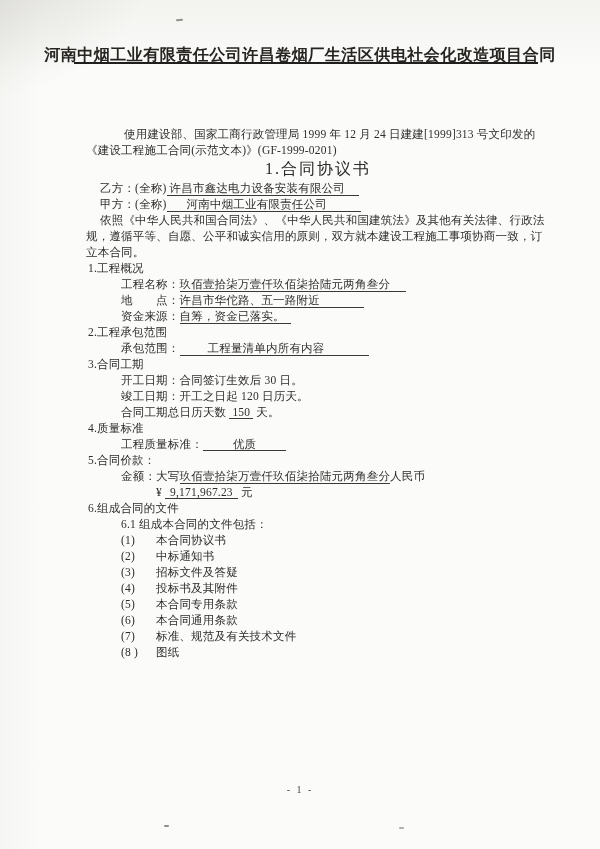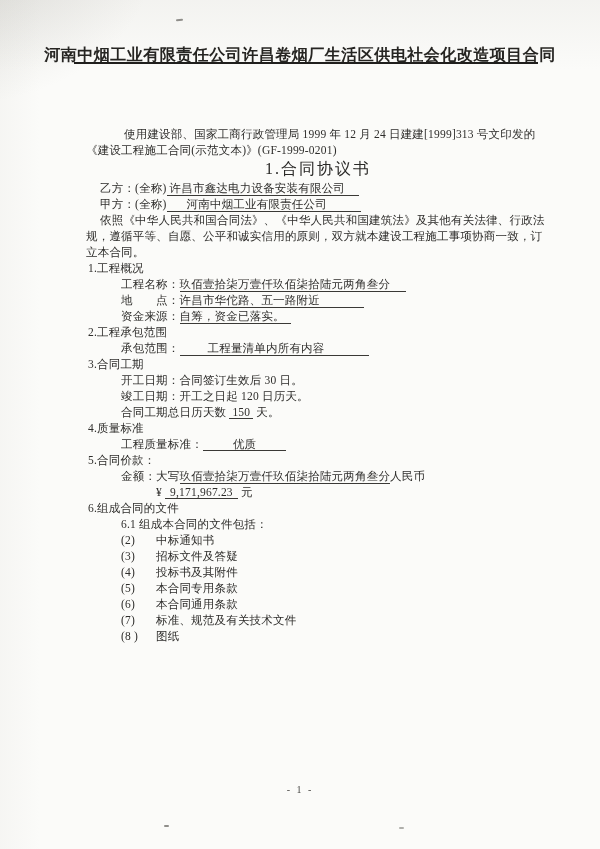--- a/index.html
+++ b/index.html
@@ -99,20 +99,21 @@
     <p class="sec-heading">4.质量标准</p>
     <p class="sub-line"><span>工程质量标准：</span><span class="u u-quality">优质</span></p>
 
     <p class="sec-heading">5.合同价款：</p>
     <p class="sub-line"><span>金额：大写</span><span class="u">玖佰壹拾柒万壹仟玖佰柒拾陆元两角叁分</span><span>人民币</span></p>
     <p class="sub-line2"><span>¥</span> <span class="u u-num">9,171,967.23</span> <span>元</span></p>
 
     <p class="sec-heading">6.组成合同的文件</p>
     <p class="sub-line">6.1 组成本合同的文件包括：</p>
 
+    <p class="list-row"><span class="list-no">(1)</span><span>本合同协议书</span></p>
     <p class="list-row"><span class="list-no">(2)</span><span>中标通知书</span></p>
     <p class="list-row"><span class="list-no">(3)</span><span>招标文件及答疑</span></p>
     <p class="list-row"><span class="list-no">(4)</span><span>投标书及其附件</span></p>
     <p class="list-row"><span class="list-no">(5)</span><span>本合同专用条款</span></p>
     <p class="list-row"><span class="list-no">(6)</span><span>本合同通用条款</span></p>
     <p class="list-row"><span class="list-no">(7)</span><span>标准、规范及有关技术文件</span></p>
     <p class="list-row"><span class="list-no">(8 )</span><span>图纸</span></p>
 
   </div>
 

